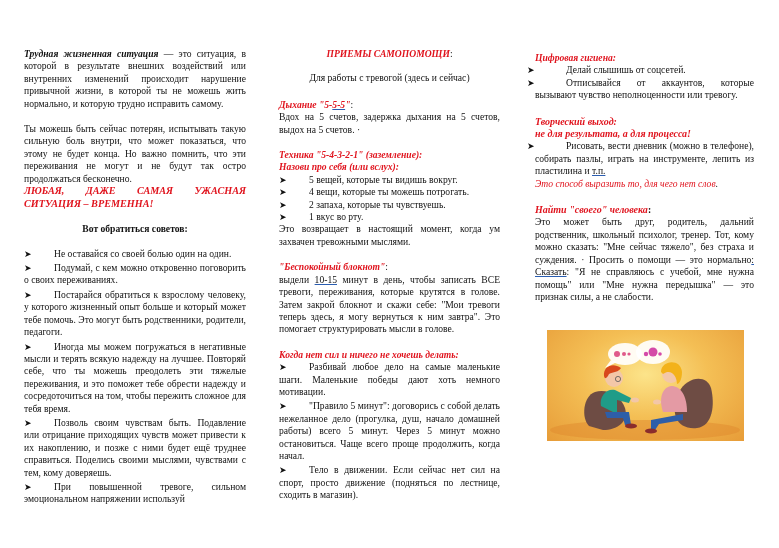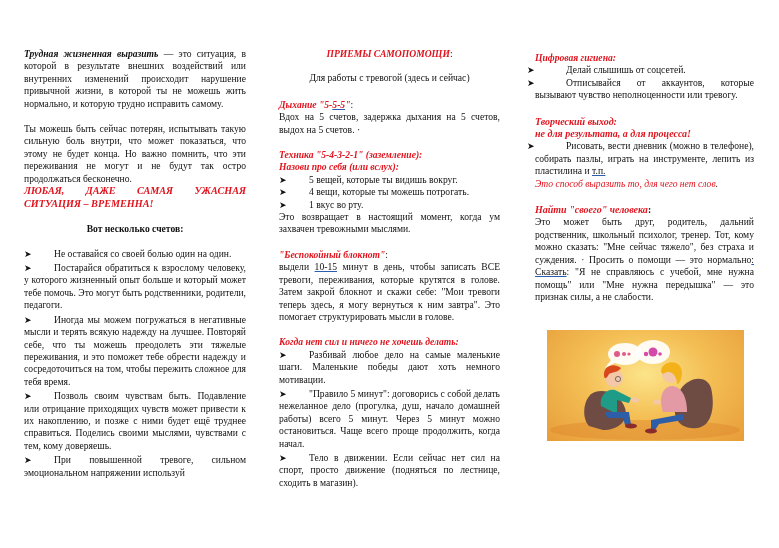--- a/index.html
+++ b/index.html
@@ -19,27 +19,28 @@
   .big{font-size:10px;}
   .illus{position:absolute;left:547px;top:330px;width:197px;height:111px;
          background:radial-gradient(ellipse at 50% 40%,#fce48a 0%,#f4bf55 45%,#e79c38 100%);
          overflow:hidden;}
 </style>
 </head>
 <body>
 
 <div class="col" style="left:24px;width:222px;">
   <p class="just" style="margin-top:48px;">
-    <span class="i b" style="font-weight:bold;font-style:italic;">Трудная жизненная выразить</span><span> — это ситуация, в которой в результате внешних воздействий или внутренних изменений происходит нарушение привычной жизни, в которой ты не можешь жить нормально, и которую трудно исправить самому.</span>
+    <span class="i b" style="font-weight:bold;font-style:italic;">Трудная жизненная ситуация</span><span> — это ситуация, в которой в результате внешних воздействий или внутренних изменений происходит нарушение привычной жизни, в которой ты не можешь жить нормально, и которую трудно исправить самому.</span>
   </p>
   <p class="just" style="margin-top:13px;">Ты можешь быть сейчас потерян, испытывать такую сильную боль внутри, что может показаться, что этому не будет конца. Но важно помнить, что эти переживания не могут и не будут так остро продолжаться бесконечно.</p>
   <p class="just red b big" style="font-size:10.2px;line-height:12.6px;">ЛЮБАЯ, ДАЖЕ САМАЯ УЖАСНАЯ СИТУАЦИЯ – ВРЕМЕННА!</p>
-  <p class="h" style="margin-top:13px;margin-bottom:12px;">Вот несколько счетов:</p>
+  <p class="h" style="margin-top:13px;margin-bottom:12px;">Вот обратиться советов:</p>
   <div>
     <p class="li" style="margin-bottom:2px;"><span class="arrg">➤</span><span>Не оставайся со своей болью один на один.</span></p>
+    <p class="li" style="margin-bottom:2px;"><span class="arrg">➤</span><span>Подумай, с кем можно откровенно поговорить о своих переживаниях.</span></p>
     <p class="li" style="margin-bottom:2px;"><span class="arrg">➤</span><span>Постарайся обратиться к взрослому человеку, у которого жизненный опыт больше и который может тебе помочь. Это могут быть родственники, родители, педагоги.</span></p>
     <p class="li" style="margin-bottom:2px;"><span class="arrg">➤</span><span>Иногда мы можем погружаться в негативные мысли и терять всякую надежду на лучшее. Повторяй себе, что ты можешь преодолеть эти тяжелые переживания, и это поможет тебе обрести надежду и сосредоточиться на том, чтобы пережить сложное для тебя время.</span></p>
     <p class="li" style="margin-bottom:2px;"><span class="arrg">➤</span><span>Позволь своим чувствам быть. Подавление или отрицание приходящих чувств может привести к их накоплению, и позже с ними будет ещё труднее справиться. Поделись своими мыслями, чувствами с тем, кому доверяешь.</span></p>
     <p class="li"><span class="arrg">➤</span><span>При повышенной тревоге, сильном эмоциональном напряжении используй</span></p>
   </div>
 </div>
 
 <div class="col" style="left:279px;width:221px;">
   <p class="center" style="margin-top:48px;">
     <span class="red b">ПРИЕМЫ САМОПОМОЩИ</span><span>:</span>
@@ -49,20 +50,21 @@
   <p style="margin-top:14px;">
     <span class="red b">Дыхание "5-</span><span class="red b uline">5-5</span><span class="red b">"</span><span>:</span>
   </p>
   <p class="just">Вдох на 5 счетов, задержка дыхания на 5 счетов, выдох на 5 счетов. ·</p>
 
   <p class="red b" style="margin-top:13px;">Техника "5-4-3-2-1" (заземление):</p>
   <p class="red b">Назови про себя (или вслух):</p>
   <div>
     <p class="li"><span class="arrg">➤</span><span>5 вещей, которые ты видишь вокруг.</span></p>
     <p class="li"><span class="arrg">➤</span><span>4 вещи, которые ты можешь потрогать.</span></p>
+    <p class="li"><span class="arrg">➤</span><span>2 запаха, которые ты чувствуешь.</span></p>
     <p class="li"><span class="arrg">➤</span><span>1 вкус во рту.</span></p>
   </div>
   <p class="just"> Это возвращает в настоящий момент, когда ум захвачен тревожными мыслями.</p>
 
   <p style="margin-top:13px;">
     <span class="red b">"Беспокойный блокнот"</span><span>:</span>
   </p>
   <p class="just">
     <span>выдели </span><span class="uline">10-15</span><span> минут в день, чтобы записать ВСЕ тревоги, переживания, которые крутятся в голове. Затем закрой блокнот и скажи себе: "Мои тревоги теперь здесь, я могу вернуться к ним завтра". Это помогает структурировать мысли в голове.</span>
   </p>

